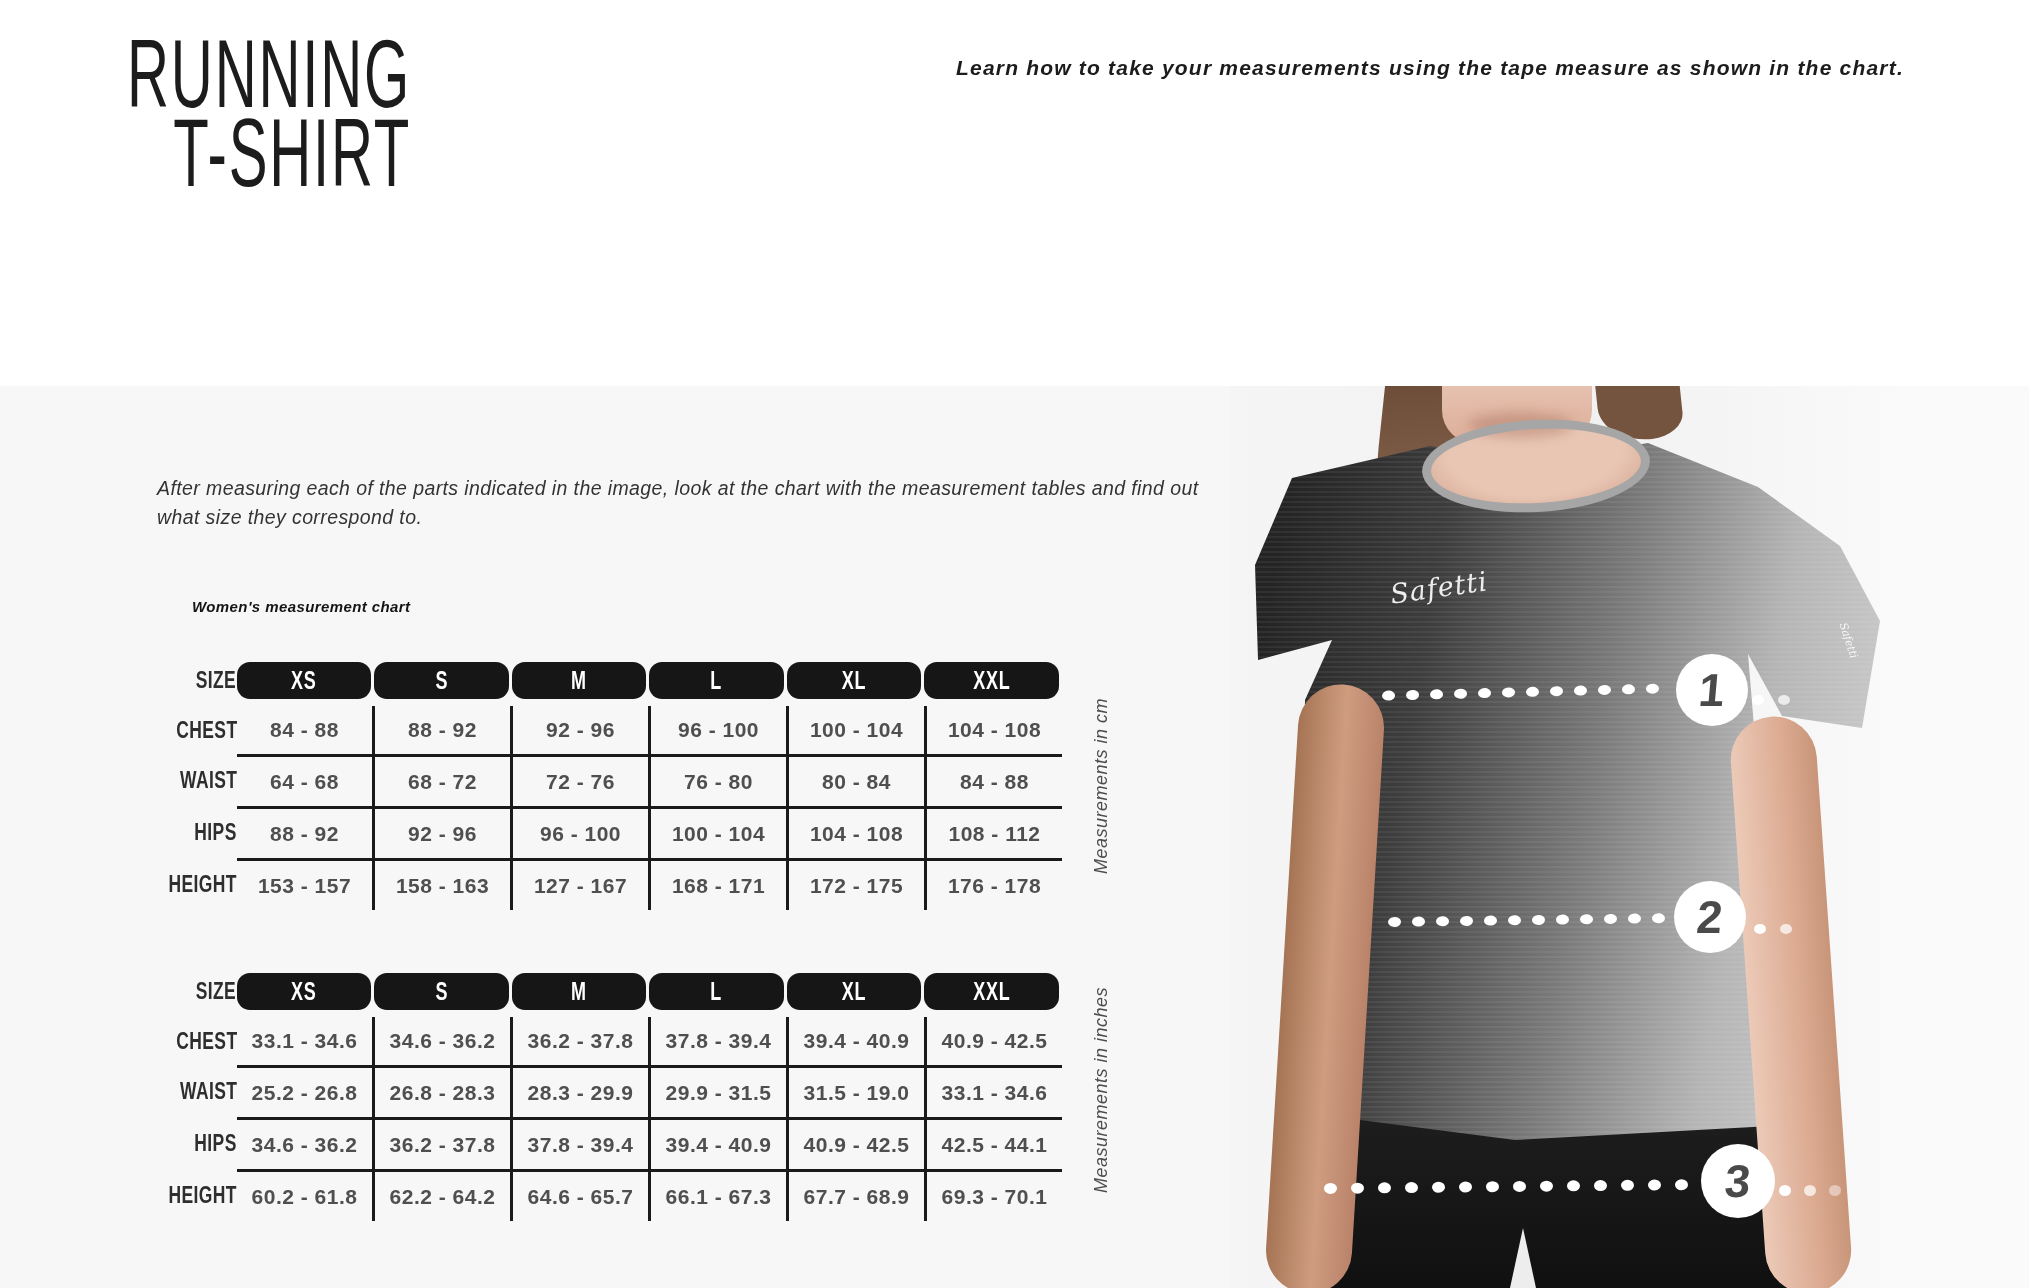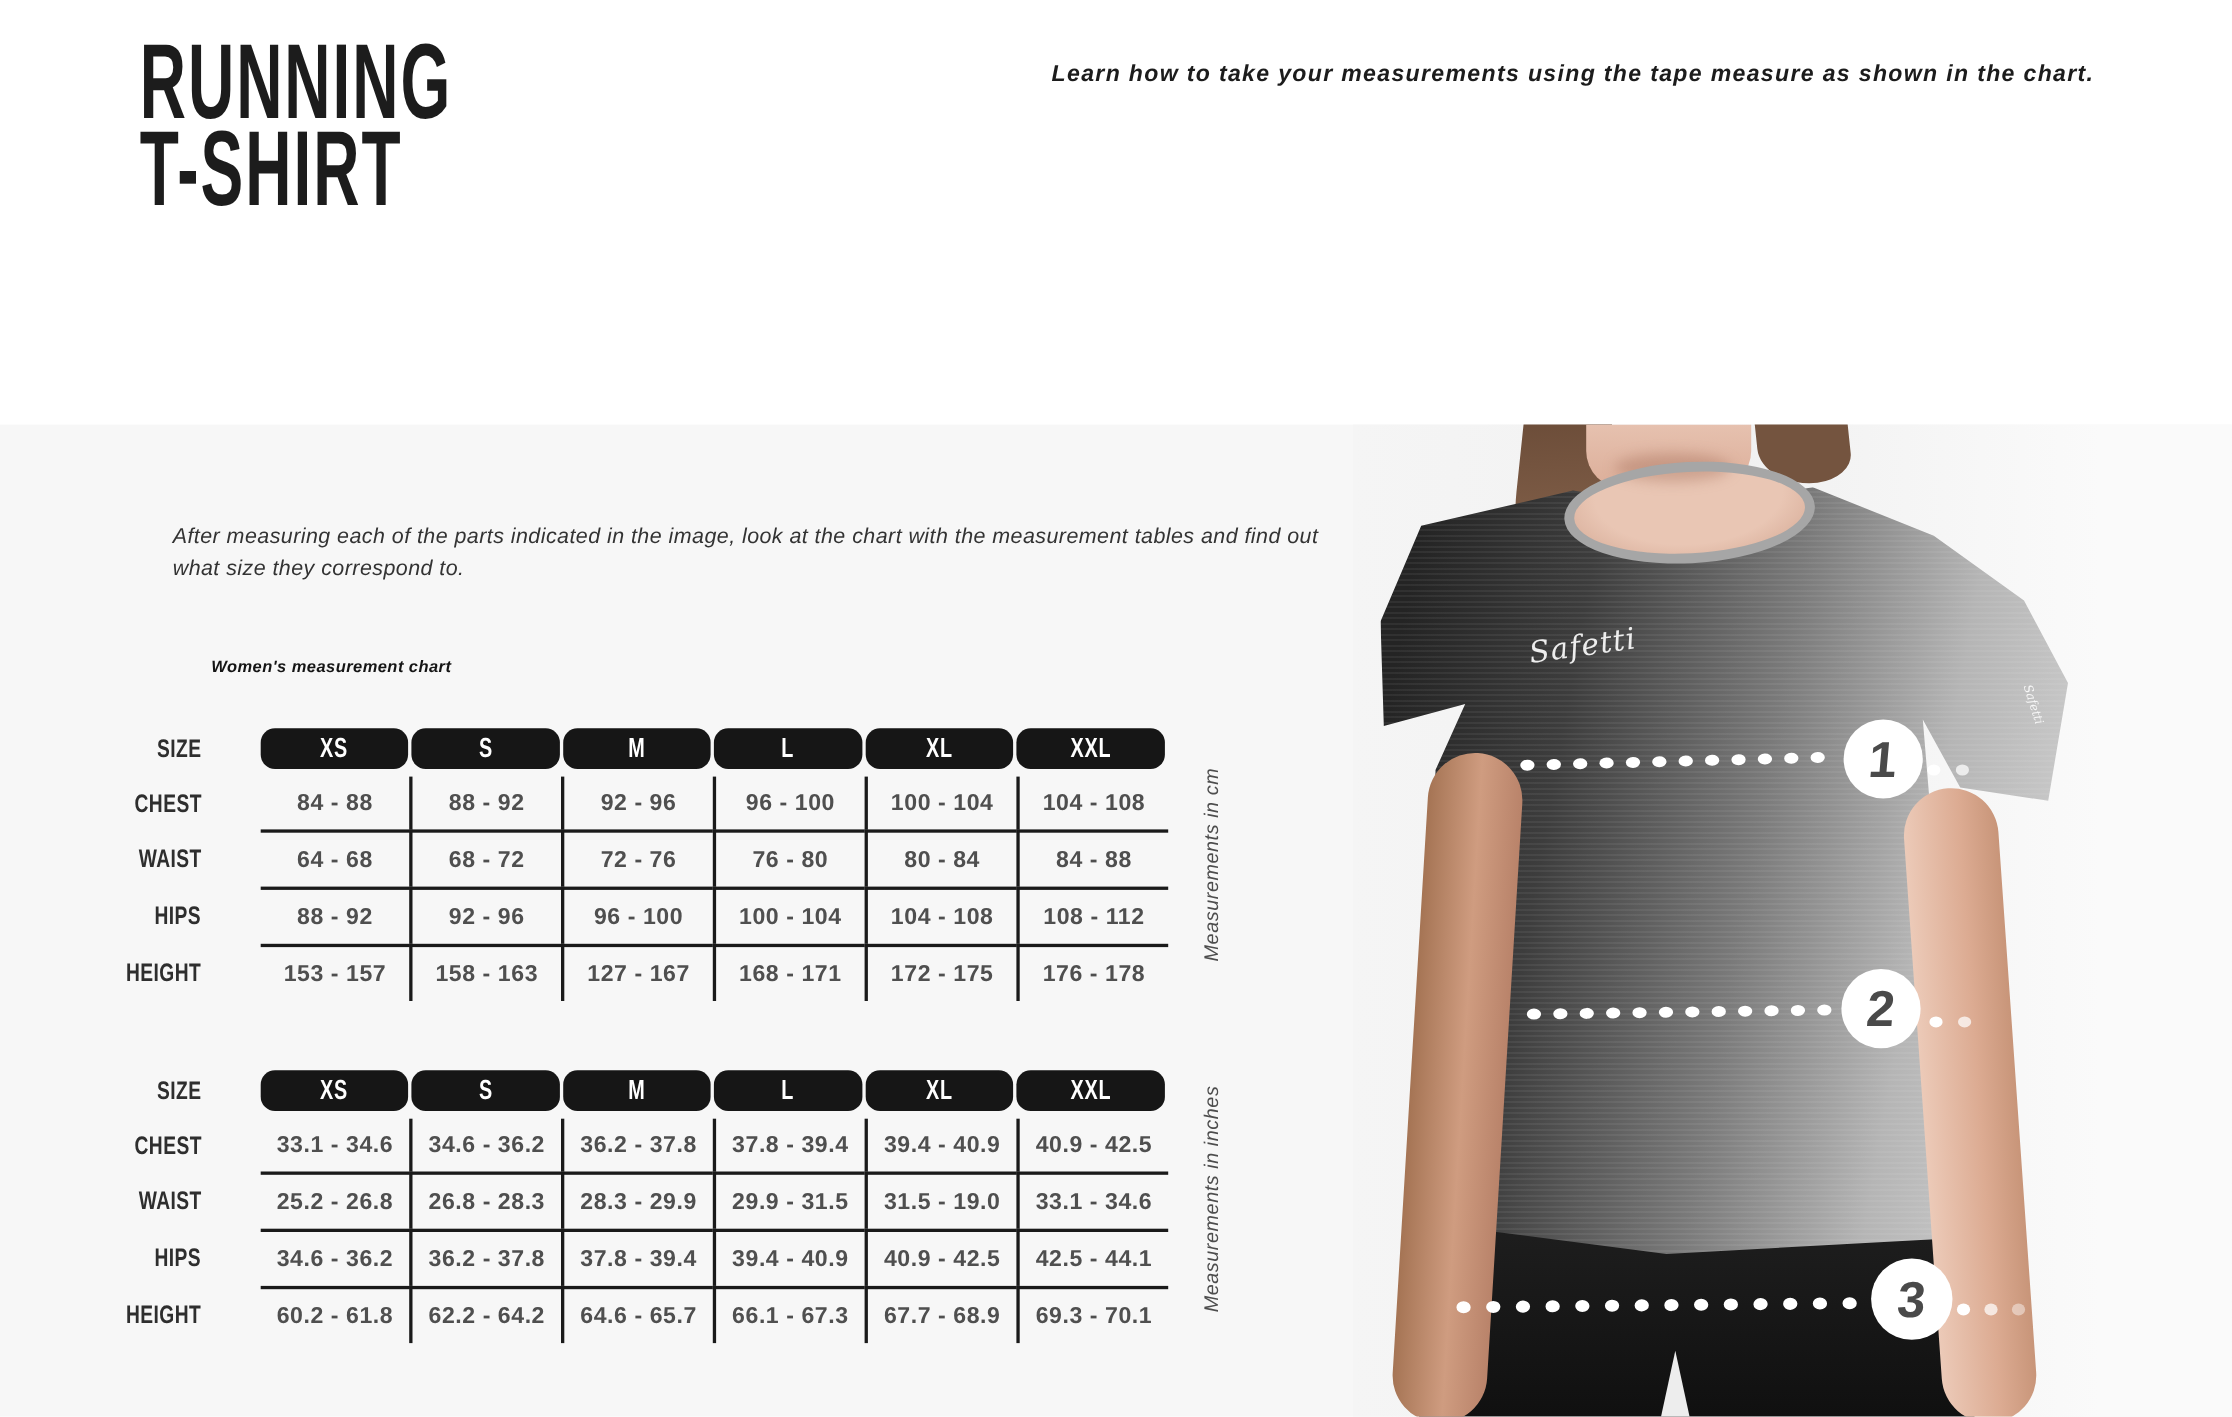--- a/index.html
+++ b/index.html
@@ -7,36 +7,36 @@
     --header_cell_bg:#161616; --header_cell_text:#ffffff;
     --body_text:#696969; --dark_text:#1c1c1c; --value_text:#4f4f4f;
     --label_text:#2e2e2e; --marker_number:#4a4a4a; --dot_color:#ffffff;
   }
   *{margin:0;padding:0;box-sizing:border-box;}
   html,body{width:2029px;height:1288px;}
   body{font-family:"Liberation Sans",sans-serif;background:var(--page_bg);overflow:hidden;position:relative;}
   .abs{position:absolute;}
 
   
-  .title{left:127px;top:34px;color:var(--dark_text);font-weight:bold;}
+  .title{left:127px;top:34px;color:var(--dark_text);font-weight:normal;text-align:right;}
   .title .tline{font-size:97px;line-height:79px;letter-spacing:3px;transform:scaleX(.60);transform-origin:left center;white-space:nowrap;}
 
   .lead{left:956px;top:56px;width:1000px;font-size:21px;font-weight:bold;font-style:italic;color:var(--dark_text);letter-spacing:1.2px;}
   .steps{left:956px;top:124px;width:992px;}
   .steps p{font-size:20px;line-height:30px;color:var(--body_text);letter-spacing:.6px;word-spacing:2px;text-align:justify;margin-bottom:32px;font-weight:300;}
 
   
   .graysec{left:0;top:386px;width:2029px;height:902px;background:var(--section_bg);}
   .intro{left:157px;top:474px;width:1060px;font-size:19.5px;line-height:29px;font-style:italic;color:#333;letter-spacing:.4px;}
   .chart-title{left:192px;top:598px;font-size:15px;font-style:italic;font-weight:bold;color:#151515;letter-spacing:.4px;}
 
   
   .mtable{left:100px;width:962px;}
   .mtable .hrow{display:flex;height:37px;}
-  .mtable .lab{width:137px;display:flex;align-items:center;justify-content:flex-end;padding-right:54px;}
+  .mtable .lab{width:137px;display:flex;align-items:center;justify-content:flex-end;}
   .mtable .lab span{font-size:23px;font-weight:bold;color:var(--label_text);letter-spacing:.5px;transform:scaleX(.76);transform-origin:right center;white-space:nowrap;}
   .mtable .hcell{width:135px;margin-right:3px;background:var(--header_cell_bg);color:var(--header_cell_text);display:flex;align-items:center;justify-content:center;border-radius:13px;}
   .mtable .hcell span{font-size:25px;font-weight:bold;transform:scaleX(.72);letter-spacing:1px;}
   .mtable .drows{margin-top:7px;}
   .mtable .drow{display:flex;height:52px;}
   .mtable .drow:first-child{height:48px;}
   .mtable .dcell{width:138px;border-left:3px solid var(--table_line);display:flex;align-items:center;justify-content:center;font-size:21px;font-weight:bold;color:var(--value_text);letter-spacing:.5px;}
   .mtable .drow .dcell:nth-child(2){width:135px;border-left:none;}
   .mtable .drow + .drow .dcell{border-top:3px solid var(--table_line);}
 

